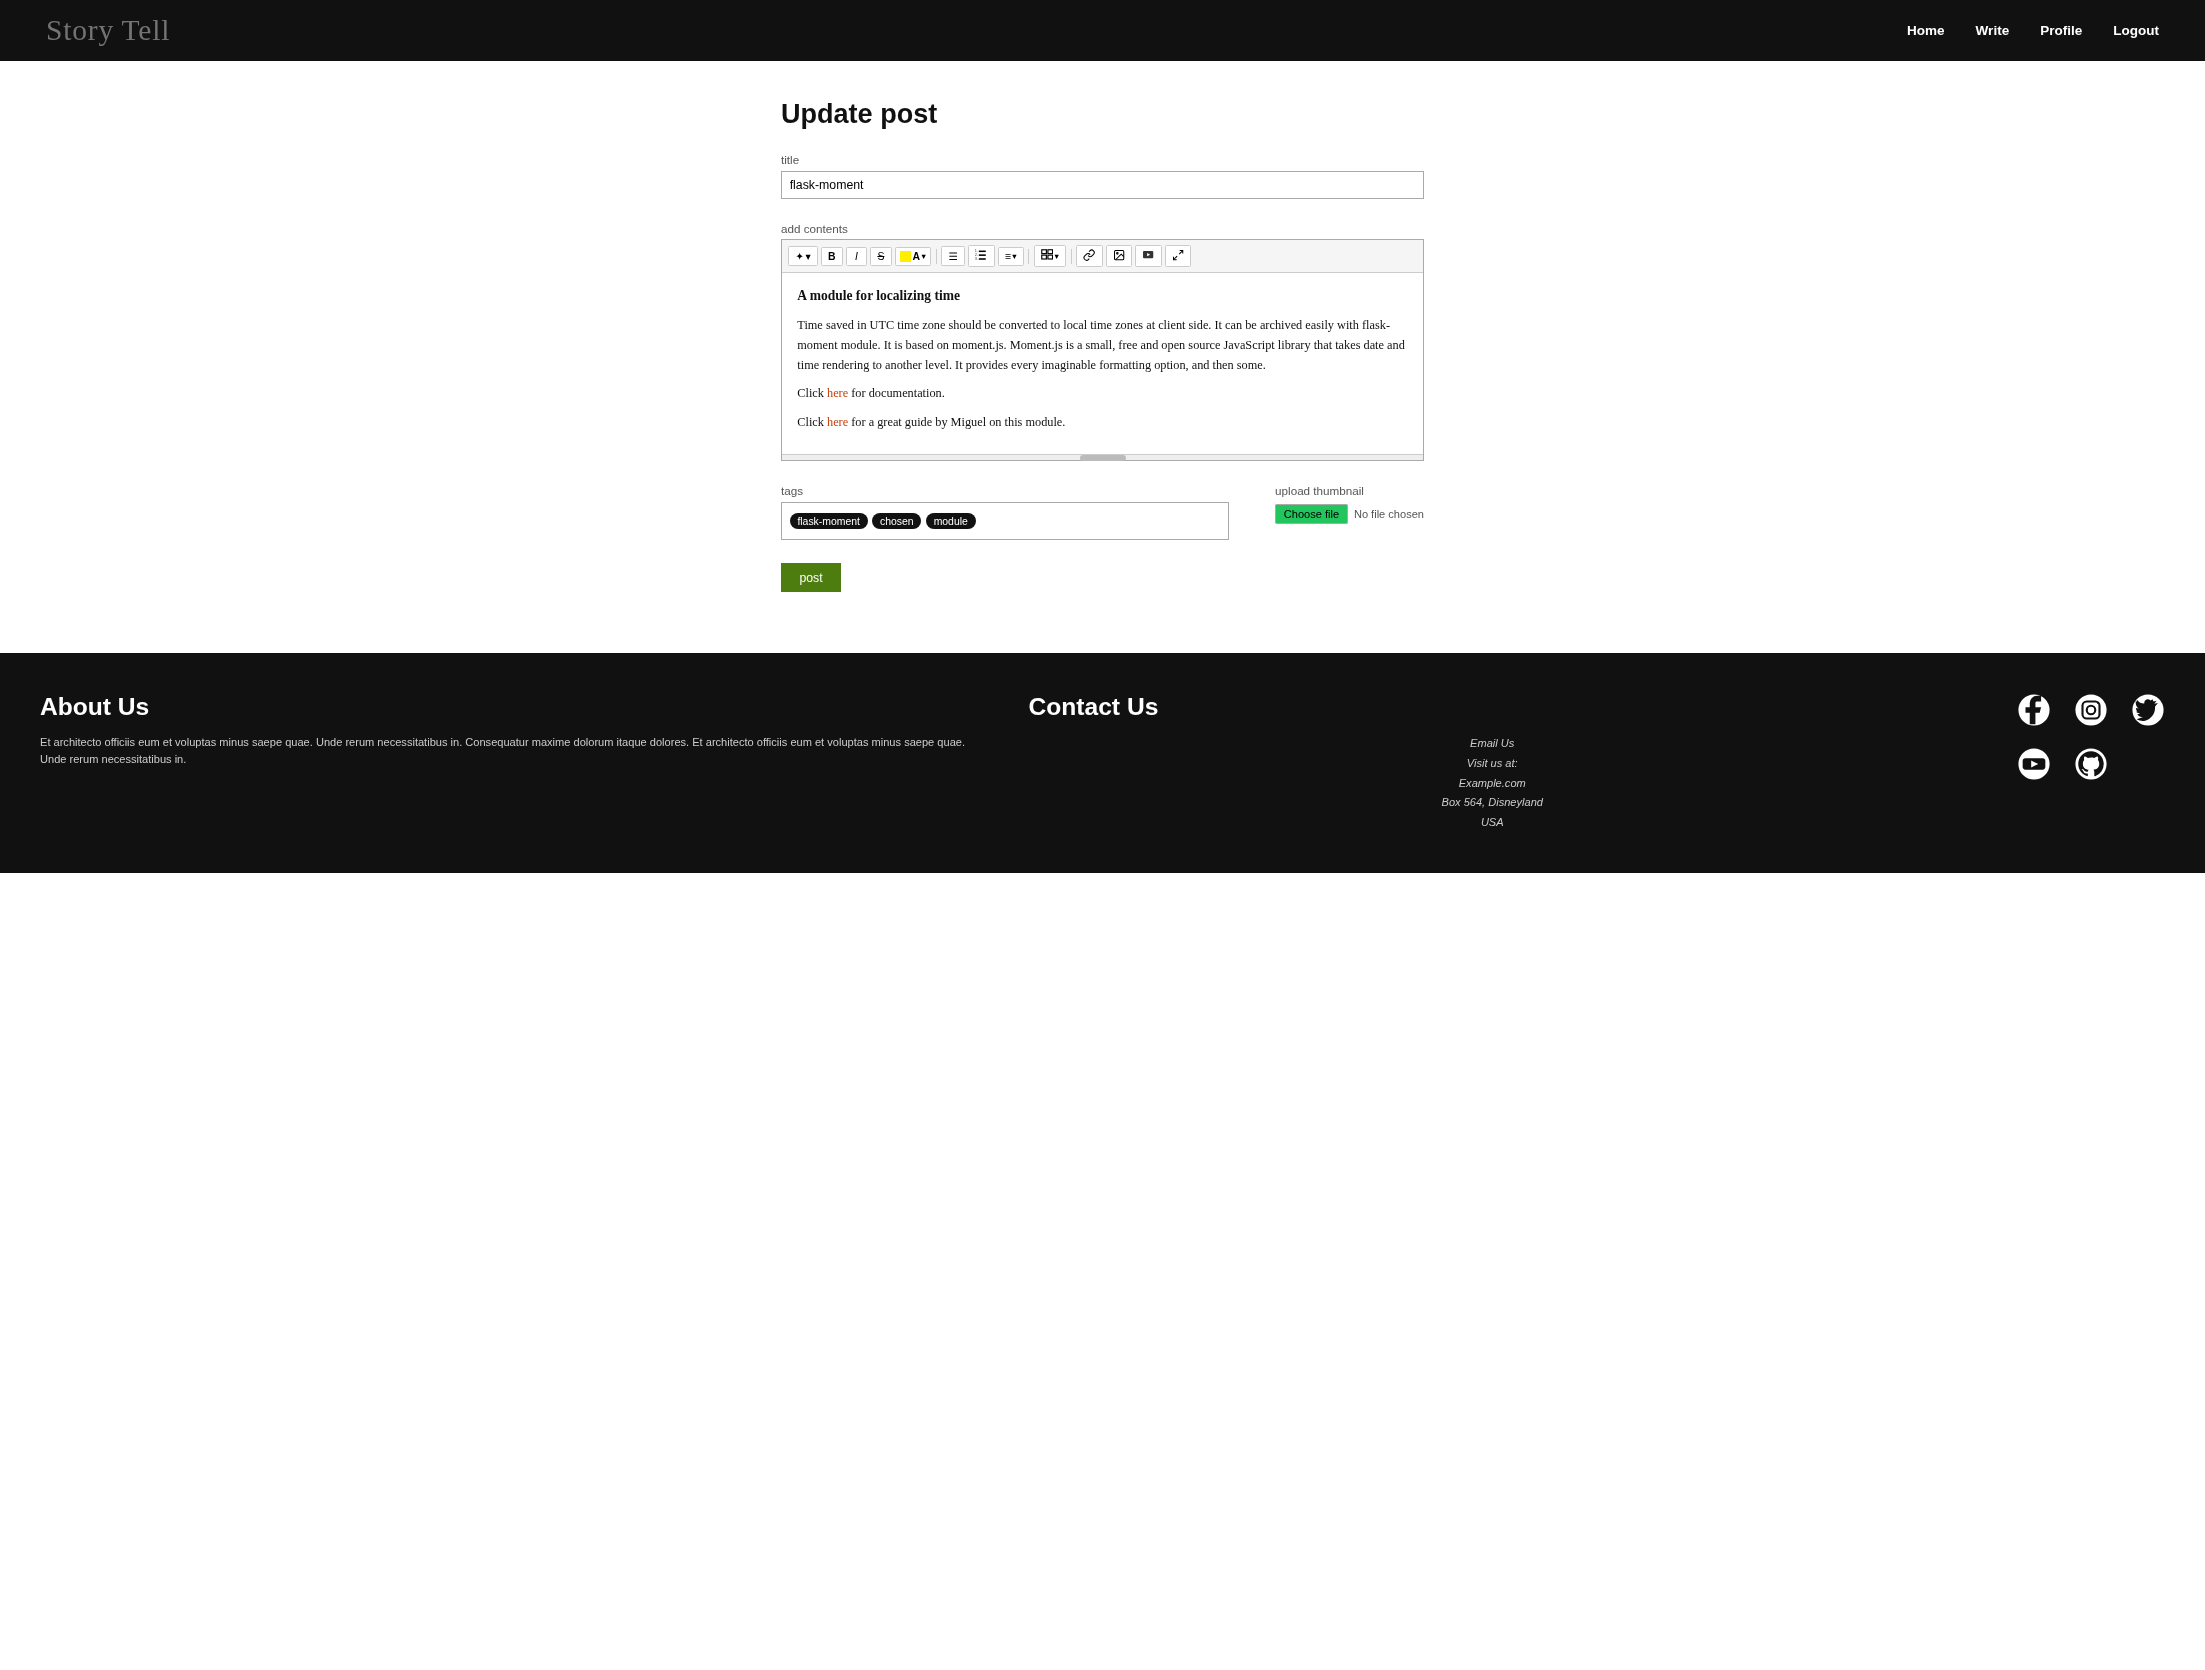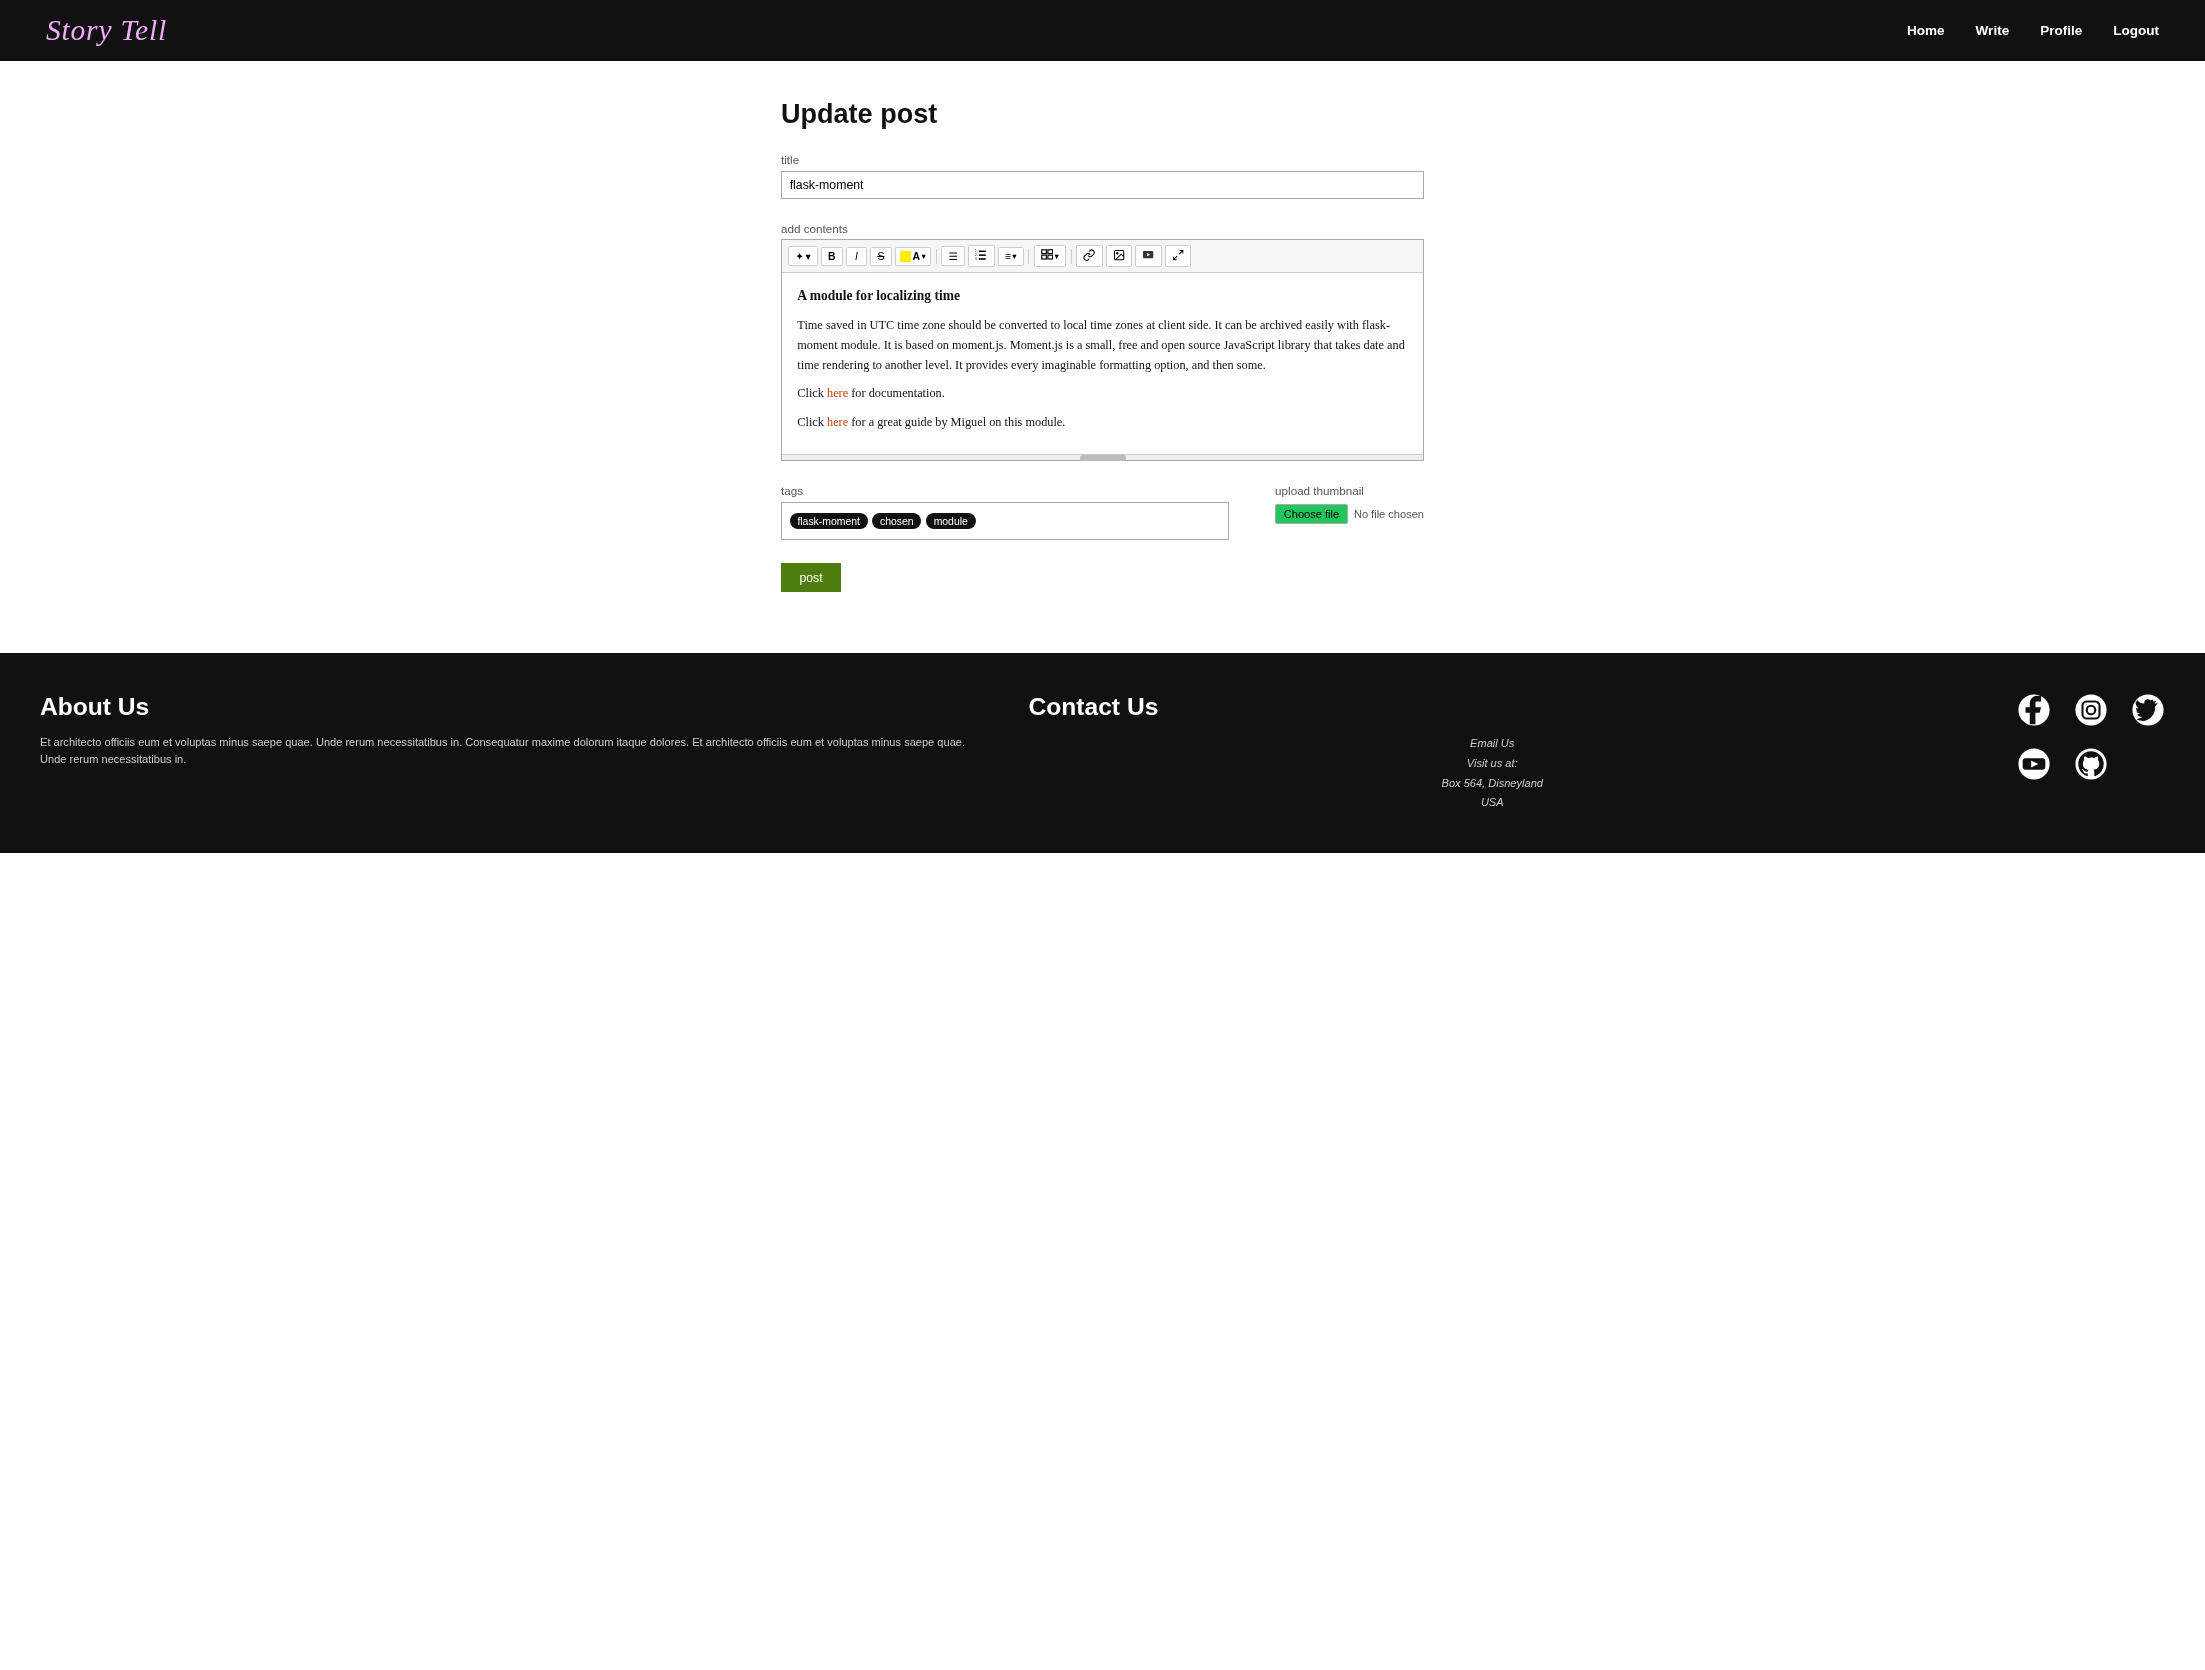--- a/index.html
+++ b/index.html
@@ -11,23 +11,22 @@
       color: #fff;
       display: flex;
       align-items: center;
       justify-content: space-between;
       padding: 0 46px;
       height: 61px;
     }
     .logo {
       font-family: 'Brush Script MT', cursive;
       font-size: 2.4rem;
-      color: #f0abfc;
+      color: #737373;
       letter-spacing: 0.8px;
-      font-style: italic;
     }
     nav { display: flex; gap: 31px; }
     nav a {
       color: #fff;
       text-decoration: none;
       font-size: 1.1rem;
       font-family: Arial, sans-serif;
       font-weight: bold;
     }
 
@@ -386,20 +385,21 @@
 <footer>
   <div class="footer-about">
     <div class="footer-title">About Us</div>
     <p class="footer-text">Et architecto officiis eum et voluptas minus saepe quae. Unde rerum necessitatibus in. Consequatur maxime dolorum itaque dolores. Et architecto officiis eum et voluptas minus saepe quae. Unde rerum necessitatibus in.</p>
   </div>
   <div class="footer-contact">
     <div class="footer-title">Contact Us</div>
     <div class="footer-contact-text">
       <div>Email Us</div>
       <div>Visit us at:</div>
+      <div>Example.com</div>
       <div>Box 564, Disneyland</div>
       <div>USA</div>
     </div>
   </div>
   <div class="footer-social">
     <div class="social-row">
 
       <a href="#">
         <svg class="social-icon" viewBox="0 0 24 24">
           <circle cx="12" cy="12" r="11" fill="white"></circle>

